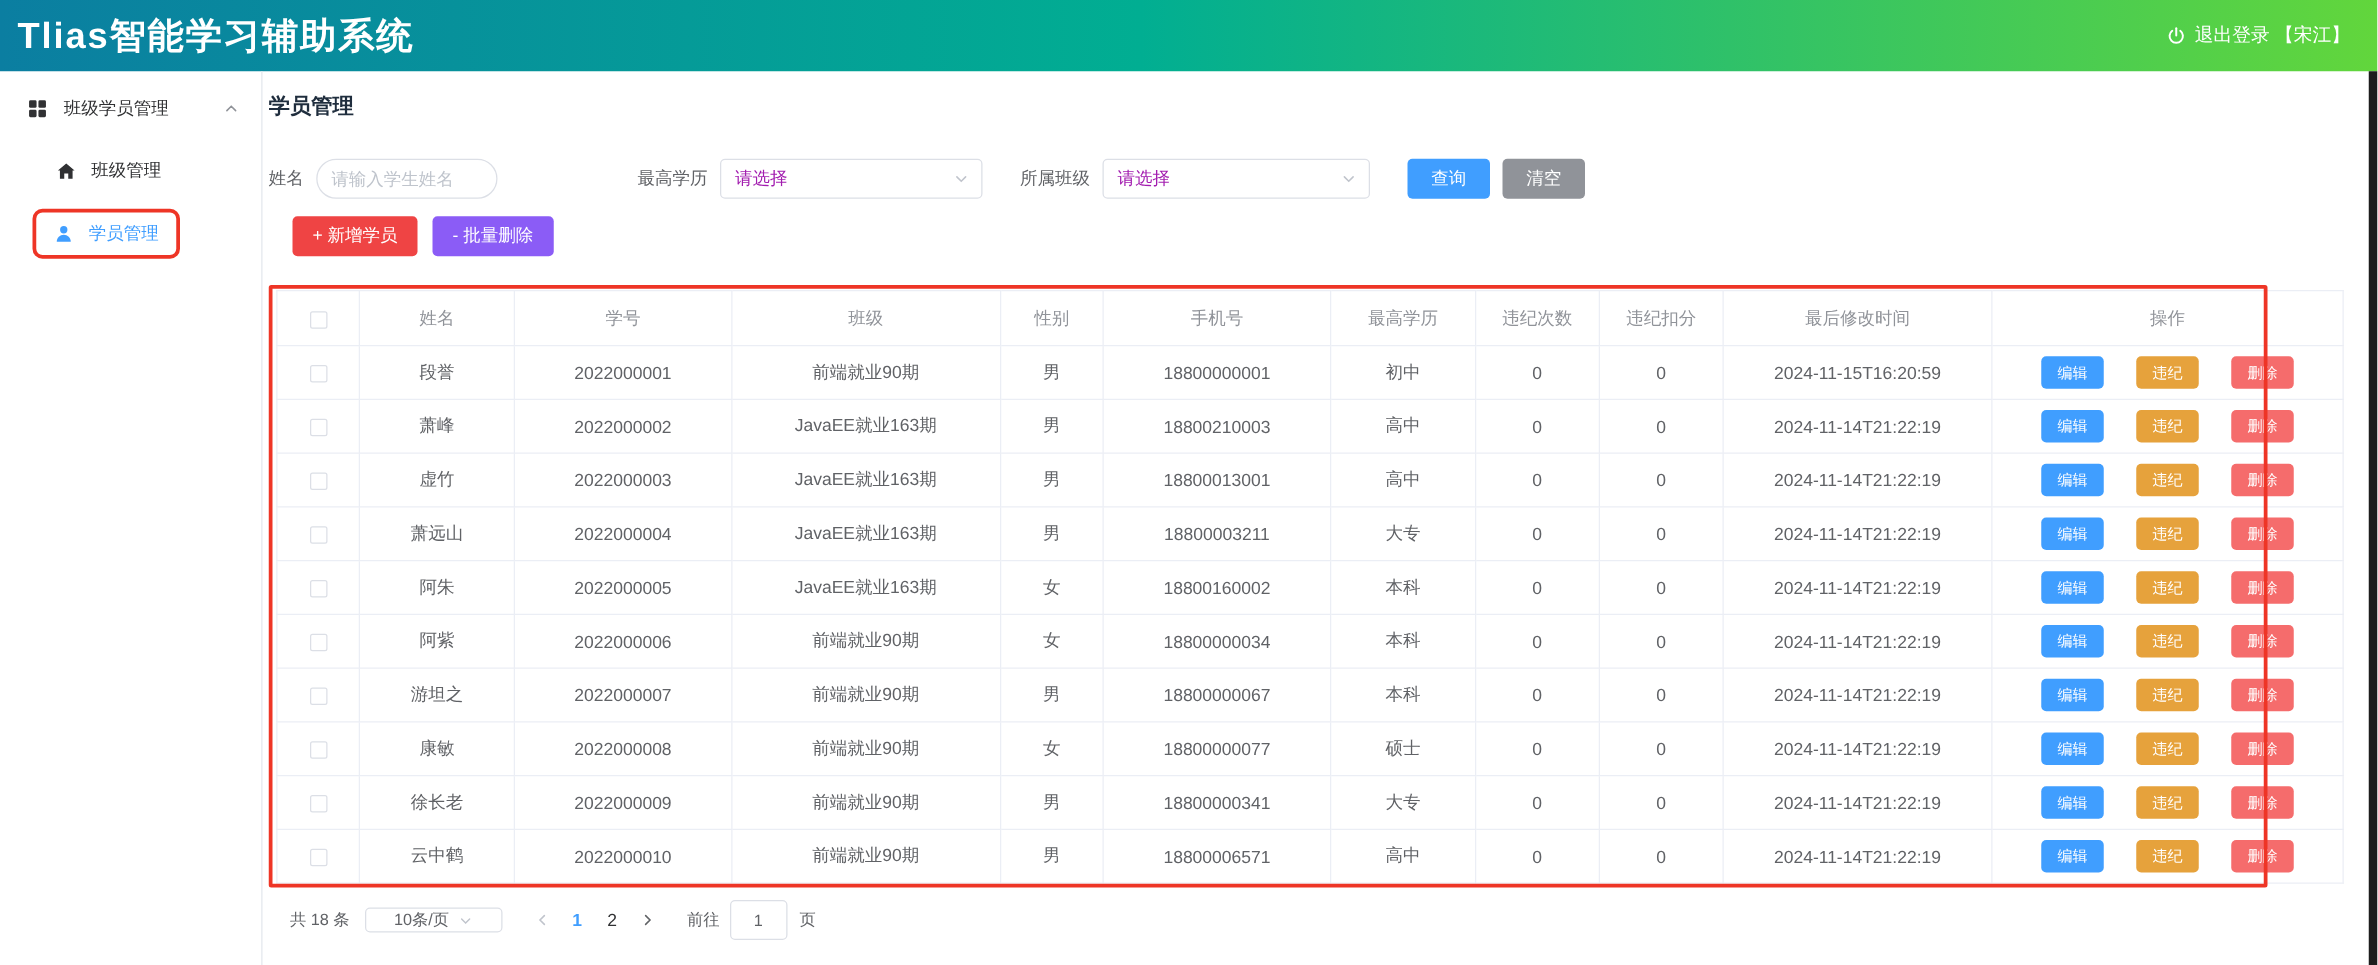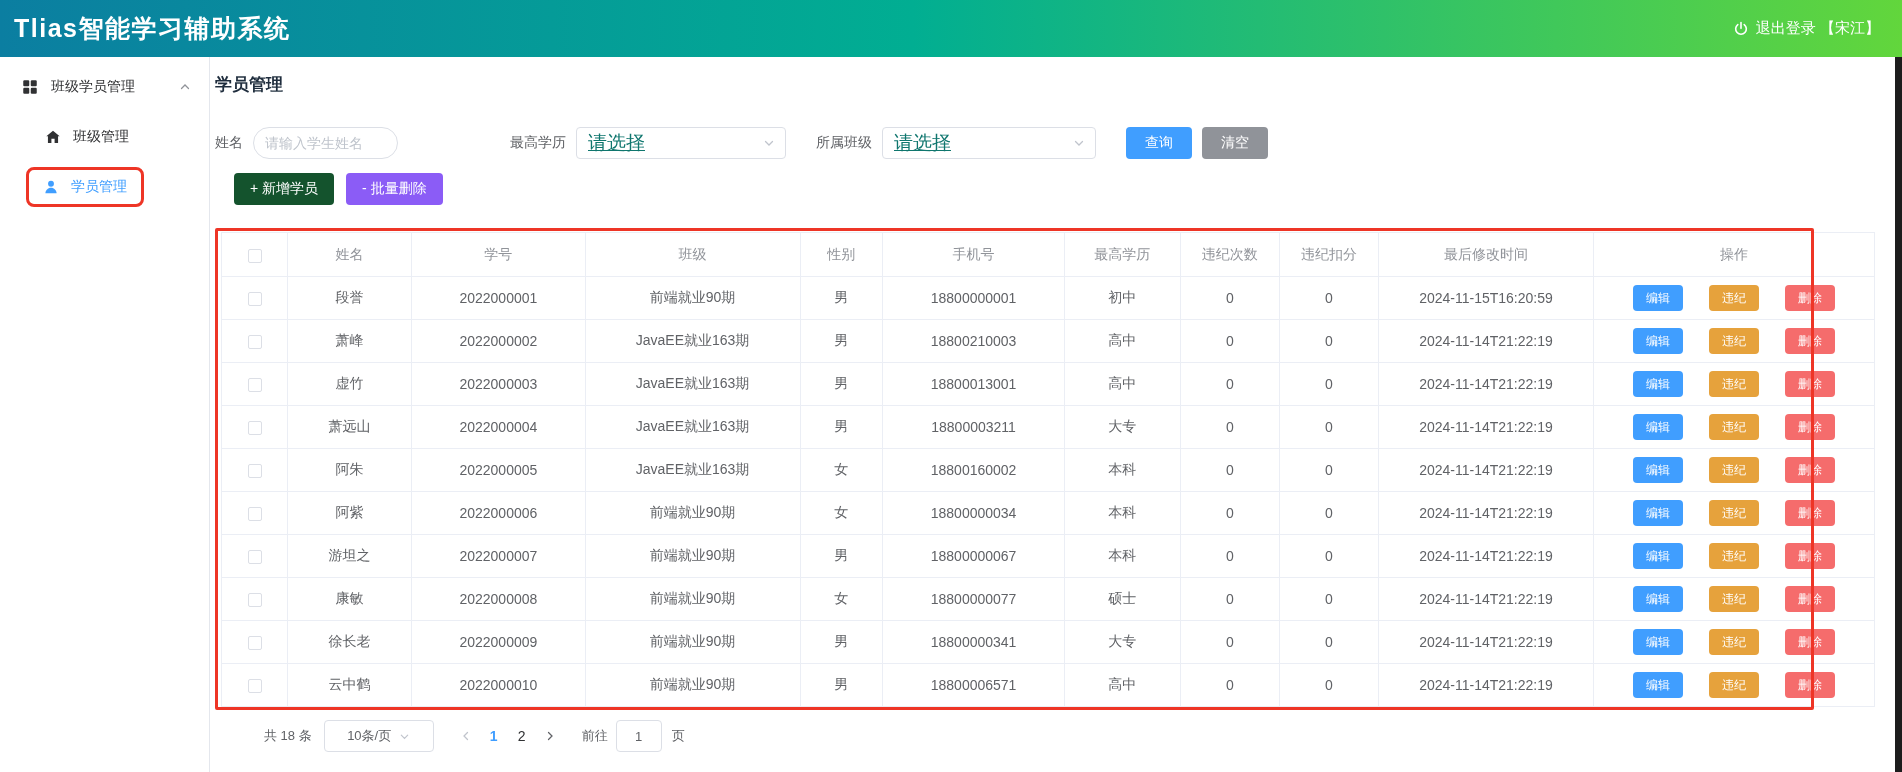--- a/index.html
+++ b/index.html
@@ -8,21 +8,21 @@
     font-family: "Liberation Sans", "DejaVu Sans", sans-serif;
     background:#fff; overflow:hidden; color:#303133;
   }
   
   .app-header {
     height:57px; width:100%;
     background: linear-gradient(90deg, #0b7ea1 0%, #01ae92 48%, #62d63c 100%);
     display:flex; align-items:center; justify-content:space-between;
     padding:0 22px 0 14px;
   }
-  .brand { color:#fff; font-size:25px; font-weight:800; letter-spacing:1.5px; }
+  .brand { color:#fff; font-size:29px; font-weight:800; letter-spacing:1.5px; }
   .logout { display:flex; align-items:center; gap:7px; color:#fff; font-size:15px; cursor:pointer; }
   
   .layout { display:flex; height:715px; position:relative; }
   .scroll-strip { position:absolute; right:0; top:0; width:7px; height:715px; background:#1d1d1d; }
   
   .sidebar { width:210px; border-right:1px solid #e4e7ed; padding-top:4px; flex:0 0 210px; }
   .menu-item { height:52px; display:flex; align-items:center; padding-left:21px; cursor:pointer; }
   .menu-item .mi-icon { width:18px; height:18px; margin-right:12px; flex:0 0 18px; }
   .menu-item .mi-label { font-size:14px; color:#303133; }
   .menu-item .mi-chevron { margin-left:auto; margin-right:18px; width:12px; height:12px; }
@@ -44,30 +44,30 @@
     width:145px; height:32px; border:1px solid #dcdfe6; border-radius:16px;
     padding:0 11px; font-size:14px; color:#606266; outline:none;
     font-family:"Liberation Sans","DejaVu Sans",sans-serif;
   }
   .text-input::placeholder { color:#bfc4cc; }
   .select-box {
     height:32px; border:1px solid #dcdfe6; border-radius:4px; background:#fff;
     display:flex; align-items:center; justify-content:space-between;
     padding:0 10px 0 11px; cursor:pointer;
   }
-  .select-box .sel-placeholder { font-size:19px; color:#0f766e;text-decoration:underline; }
+  .select-box .sel-placeholder { font-size:14px; color:#a21caf; }
   .sp-112 { width:112px; } .sp-30 { width:30px; } .sp-10 { width:10px; }
   .btn {
     height:32px; border:none; border-radius:4px; color:#fff; font-size:14px;
     padding:0 19px; cursor:pointer; font-family:"Liberation Sans","DejaVu Sans",sans-serif;
     white-space:nowrap;
   }
   .btn-primary { background:#409eff; }
   .btn-info    { background:#909399; }
-  .btn-success { background:#14532d; }
+  .btn-success { background:#ef4444; }
   .btn-danger  { background:#8b5cf6; }
   .toolbar-row { position:absolute; left:24px; top:116px; display:flex; gap:12px; }
   .toolbar-row .btn { padding:0 16px; }
   
   .red-rect {
     position:absolute; left:5px; top:171px; width:1599px; height:482px;
     border:3px solid #ee3526; border-radius:2px; pointer-events:none; z-index:4;
   }
   
   .tbl-wrap { position:absolute; left:11px; top:175px; width:1654px; }
@@ -83,23 +83,23 @@
   .act-btn {
     border:none; border-radius:4px; color:#fff; font-size:12px; height:26px;
     padding:0 13px; cursor:pointer; font-family:"Liberation Sans","DejaVu Sans",sans-serif;
     white-space:nowrap;
   }
   .act-edit { background:#409eff; }
   .act-warn { background:#e6a23c; }
   .act-del  { background:#f56c6c; }
   
   .pagination { position:absolute; left:22px; top:663px; display:flex; align-items:center; font-size:13px; color:#606266; }
-  .pg-total { margin-right:12px; white-space:nowrap;margin-left:32px; }
+  .pg-total { margin-right:12px; white-space:nowrap; }
   .pg-size {
-    width:110px; height:32px; border:1px solid #dcdfe6; border-radius:4px;
+    width:110px; height:20px; border:1px solid #dcdfe6; border-radius:4px;
     display:flex; align-items:center; justify-content:center; gap:8px; cursor:pointer;
   }
   .pg-arrow { width:28px; text-align:center; cursor:pointer; font-size:14px; }
   .pg-prev { margin-left:18px; color:#c0c4cc; }
   .pg-next { color:#606266; }
   .pg-num { width:28px; text-align:center; cursor:pointer; font-size:14px; color:#303133; }
   .pg-num.active { color:#409eff; font-weight:700; }
   .pg-goto-label { margin-left:18px; margin-right:8px; white-space:nowrap; }
   .pg-goto-input {
     width:46px; height:32px; border:1px solid #dcdfe6; border-radius:4px;

